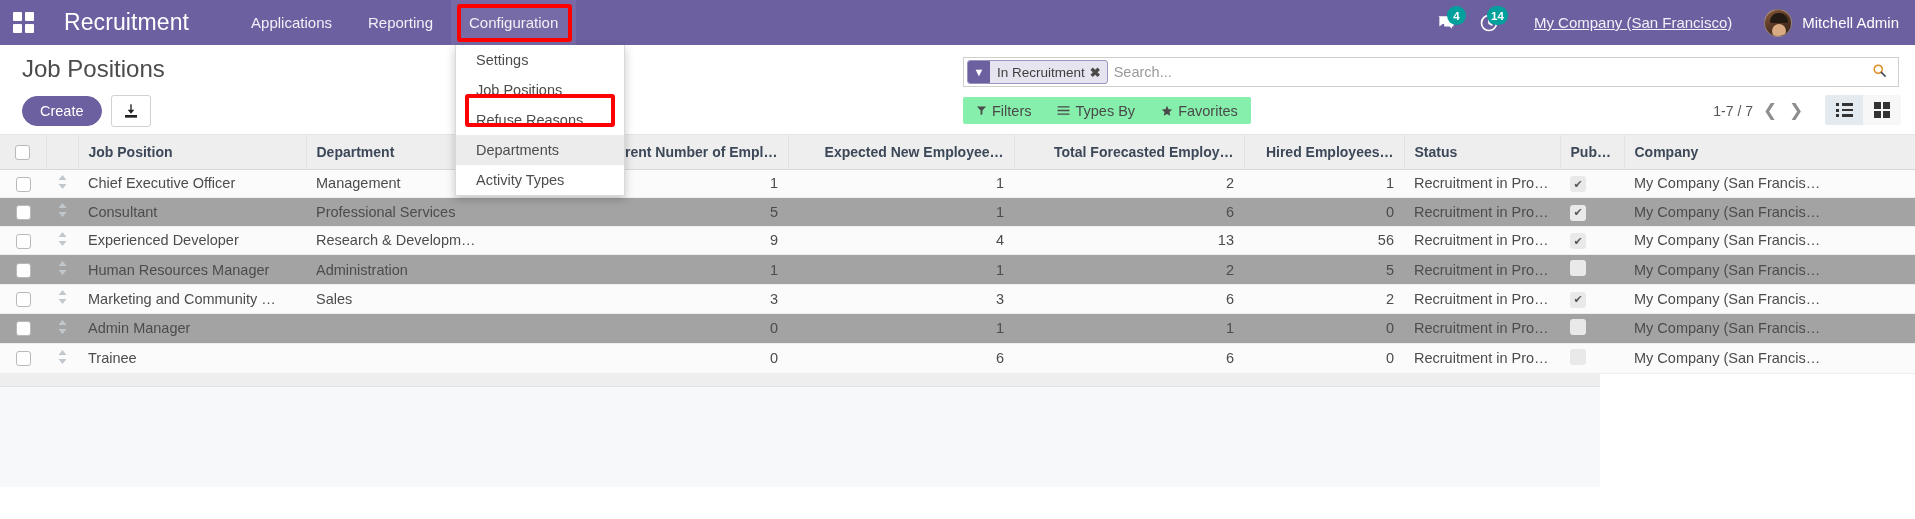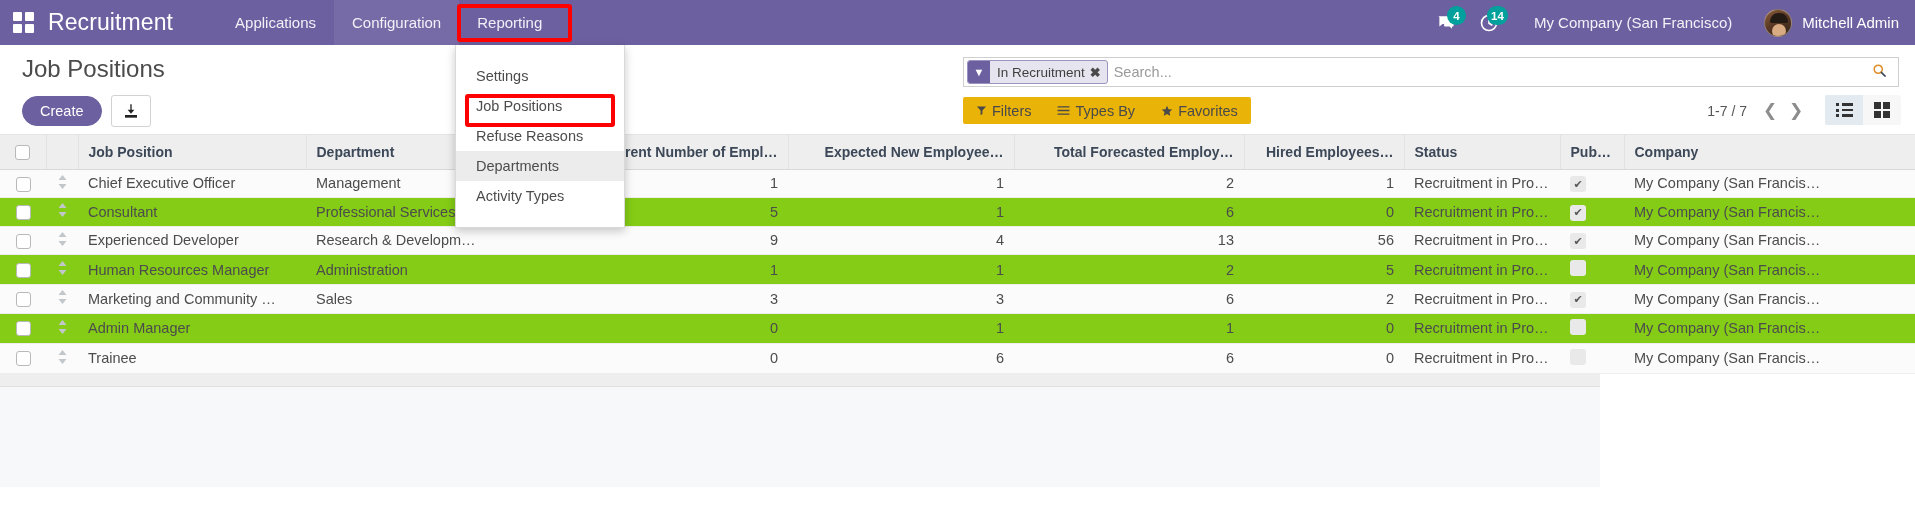--- a/index.html
+++ b/index.html
@@ -26,20 +26,21 @@
   }
   .apps-grid { display: grid; grid-template-columns: 9px 9px; grid-template-rows: 9px 9px; gap: 3px; }
   .apps-grid i { background: #ffffff; display: block; border-radius: 1px; }
   .brand {
     color: #ffffff;
     font-size: 23px;
     font-weight: 400;
     padding: 0 10px 0 2px;
     letter-spacing: .1px;
     white-space: nowrap;
+    margin-left: 16px;
   }
   .menu-items { display: flex; align-items: center; margin-left: 34px; height: 45px; }
   .menu-item {
     color: #f2f0f7;
     font-size: 15px;
     padding: 0 18px;
     height: 45px;
     line-height: 45px;
     cursor: pointer;
     white-space: nowrap;
@@ -79,20 +80,21 @@
     font-weight: 700;
     display: flex; align-items: center; justify-content: center;
     padding: 0 4px;
   }
   .company-name {
     color: #f3f1f8;
     font-size: 15px;
     padding: 0 18px 0 24px;
     cursor: pointer;
     white-space: nowrap;
+    text-decoration: underline;
   }
   .user-box { display: flex; align-items: center; cursor: pointer; padding-left: 14px; }
   .avatar {
     width: 28px; height: 28px; border-radius: 50%;
     background: linear-gradient(150deg,#8a5c3a 0%,#5c3a25 45%,#2e2119 100%);
     border: 1px solid rgba(255,255,255,.35);
     position: relative; overflow: hidden;
   }
   .avatar::after {
     content: "";
@@ -111,21 +113,21 @@
 
   
   .dropdown {
     position: absolute;
     top: 45px; left: 455px;
     width: 170px;
     background: #ffffff;
     border: 1px solid #d9d9d9;
     border-top: none;
     box-shadow: 0 3px 9px rgba(0,0,0,.22);
-    padding: 16px 0;
+    padding: 0 0;
     z-index: 60;
   }
   .dd-item {
     padding: 7px 20px;
     font-size: 14.5px;
     color: #4c4c4c;
     cursor: pointer;
     white-space: nowrap;
   }
   .dd-item.hl { background: #ececec; }
@@ -196,38 +198,38 @@
     font-family: inherit;
     padding-left: 6px; background: transparent;
   }
   .search-input::placeholder { color: #9a9a9a; }
   .search-mag { padding: 0 11px; color: #e08f29; font-size: 15px; cursor: pointer; }
 
   .subbar {
     position: absolute;
     left: 963px; top: 52px;
     display: flex; align-items: flex-end;
-    background: #eab308;
+    background: #86efac;
     height: 27px;
     border-radius: 2px;
   }
   .sub-btn {
     font-size: 14.5px;
     color: #4a4a4a;
     padding: 0 13px;
     cursor: pointer;
     display: flex; align-items: center; gap: 5px;
     height: 100%;
   }
 
   .pager {
     position: absolute; right: 106px; top: 52px;
     display: flex; align-items: center; height: 27px;
   }
-  .pager-text { font-size: 14px; color: #555; margin-right: 10px; white-space: nowrap; }
+  .pager-text { font-size: 14px; color: #555; margin-right: 4px; white-space: nowrap; }
   .pager-arrow {
     width: 26px; height: 26px;
     display: flex; align-items: center; justify-content: center;
     color: #8d8d8d; font-size: 17px; cursor: pointer;
   }
   .viewsw {
     position: absolute; right: 14px; top: 50px;
     display: flex; background: #f7f7f7; border-radius: 2px; overflow: hidden;
   }
   .vbtn {
@@ -265,21 +267,21 @@
   tbody td {
     border-bottom: 1px solid #eeeeee;
     font-size: 14.5px;
     color: #4c4c4c;
     padding: 5px 10px;
     height: 28.5px;
     white-space: nowrap;
     overflow: hidden;
     text-overflow: ellipsis;
   }
-  tbody tr { background: #84cc16; }
+  tbody tr { background: #a3a3a3; }
   tbody tr:nth-child(odd) { background: #fbfbfc; }
   tbody td.num { text-align: right; }
   td.cell-check, th.cell-check { width: 46px; text-align: center; padding: 5px 0; }
   td.cell-handle, th.cell-handle { width: 32px; text-align: center; padding: 5px 0; }
 
   .cb {
     width: 15px; height: 15px;
     border: 1px solid #b9b9b9;
     border-radius: 3px;
     background: #fff;
@@ -310,22 +312,22 @@
       <i></i>
         <i></i>
         <i></i>
         <i></i>
     </div>
   </div>
   <div class="brand">Recruitment</div>
 
   <div class="menu-items">
     <div class="menu-item">Applications</div>
+    <div class="menu-item">Reporting</div>
     <div class="menu-item active-dd" id="cfgmenu">Configuration</div>
-    <div class="menu-item">Reporting</div>
   </div>
 
   <div class="nav-right">
     <div class="nav-ico">
       <svg width="19" height="19" viewBox="0 0 24 24">
         <path fill="#ffffff" d="M2 4h14a1 1 0 011 1v8a1 1 0 01-1 1H7l-4 3V5a1 1 0 01-1-1z"></path>
         <path fill="#ffffff" d="M10 9h10a1 1 0 011 1v6a1 1 0 01-1 1h-1v3l-3.2-3H10a1 1 0 01-1-1V10a1 1 0 011-1z"></path>
       </svg>
       <span class="badge">4</span>
     </div>

